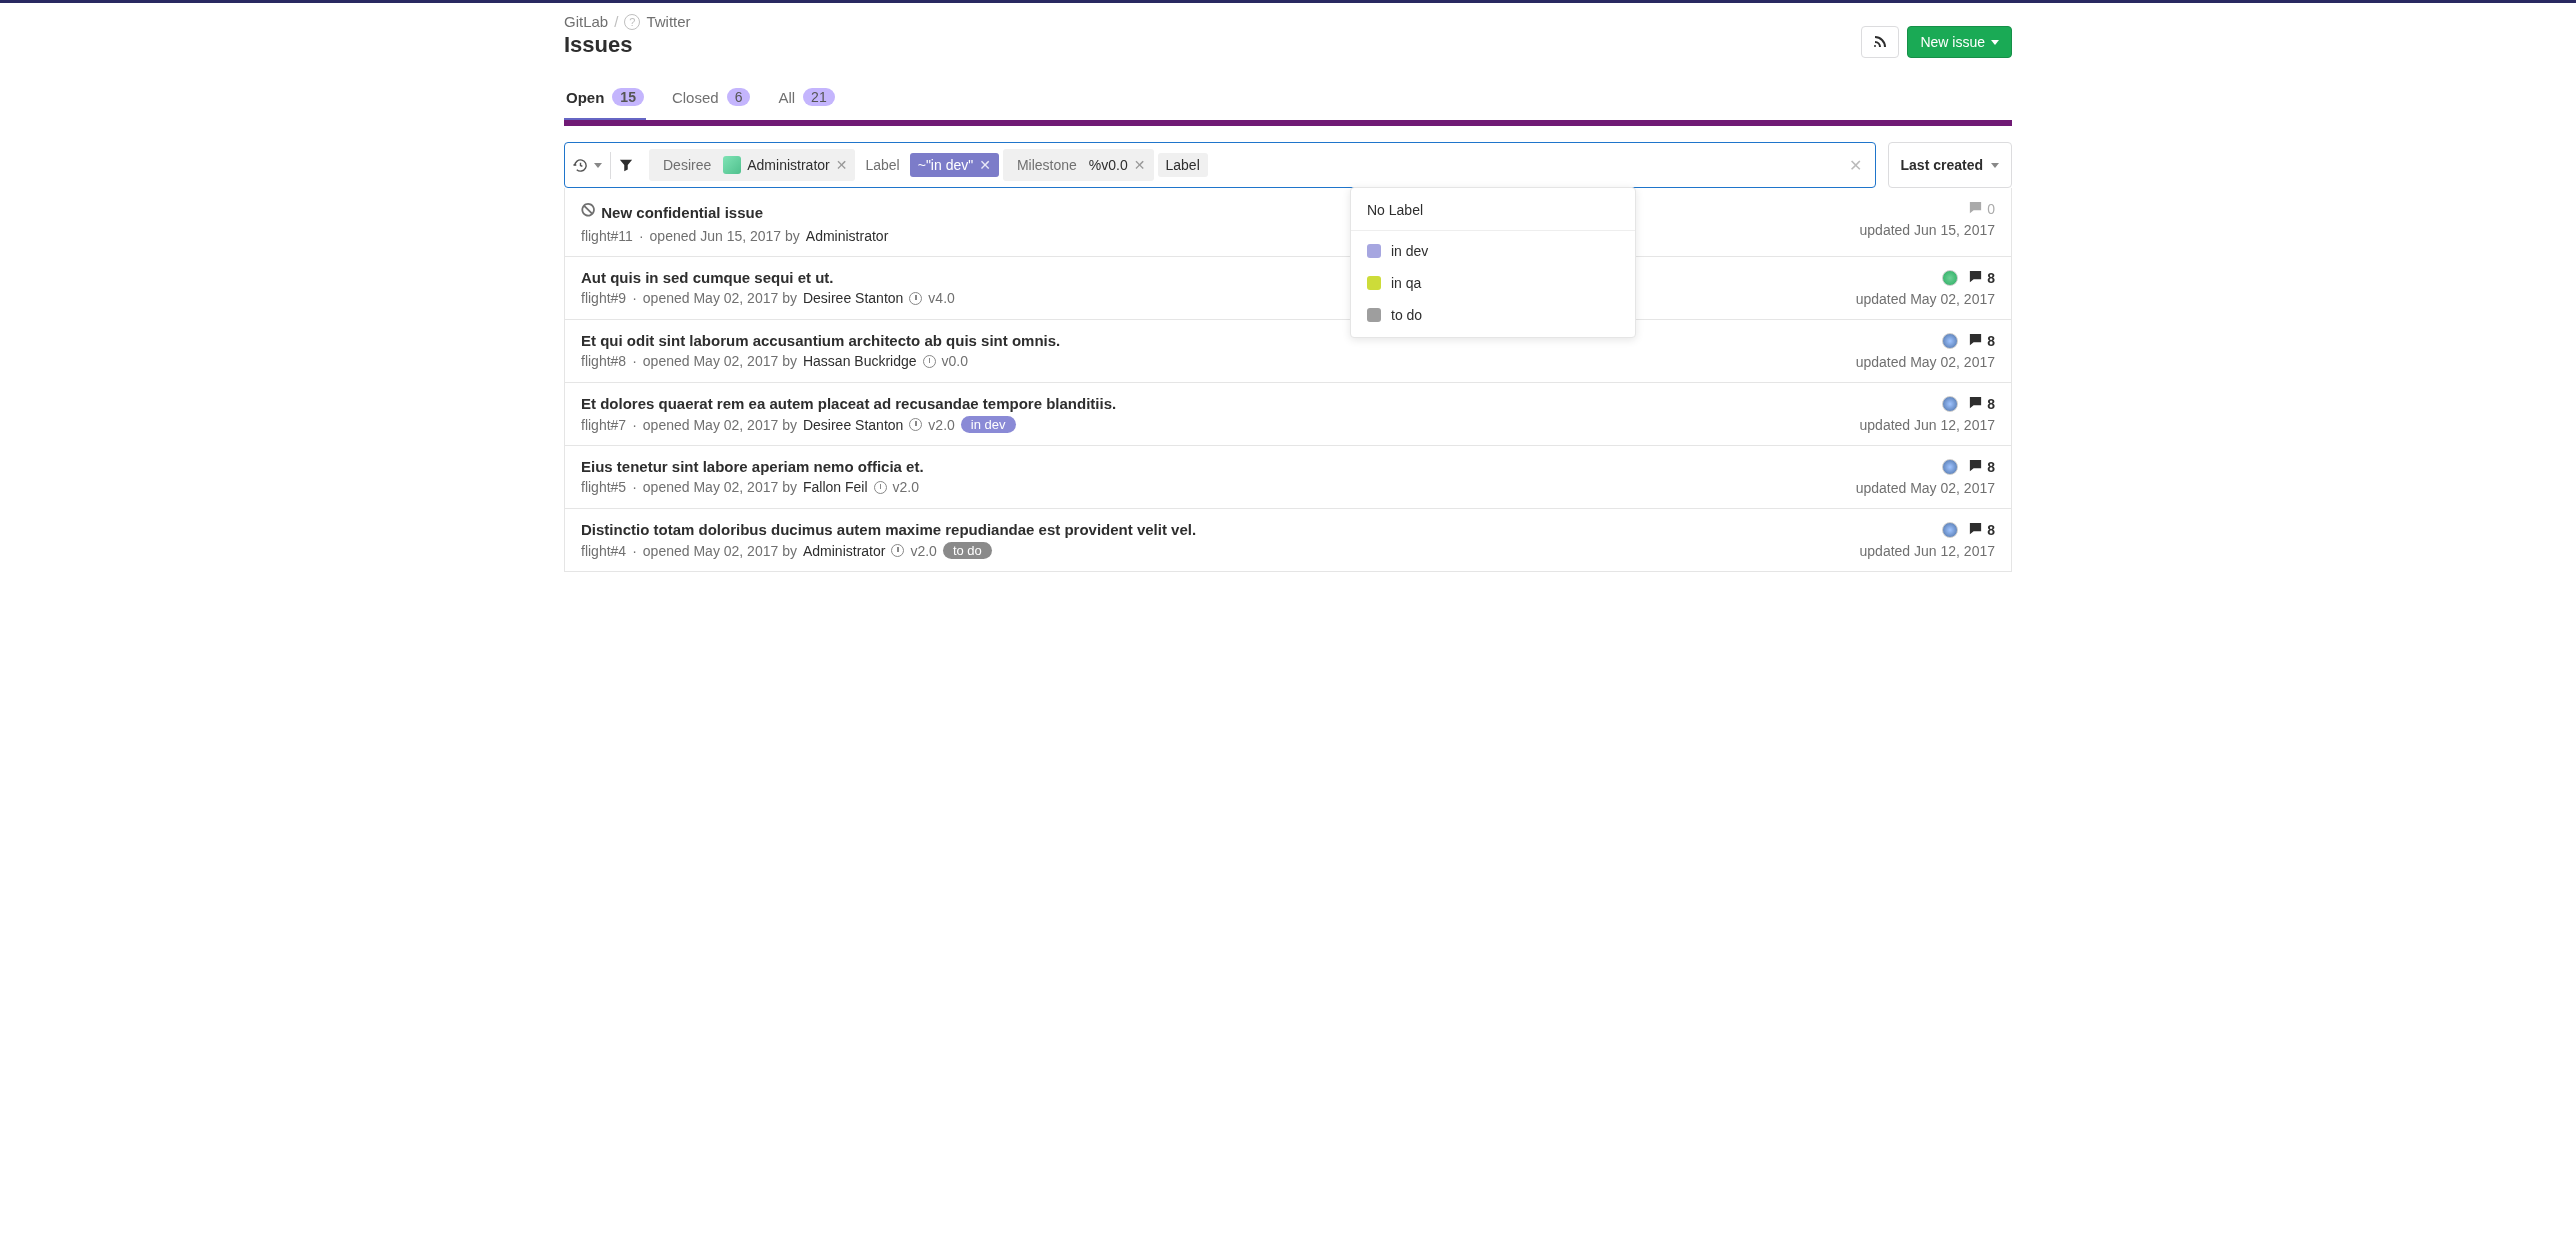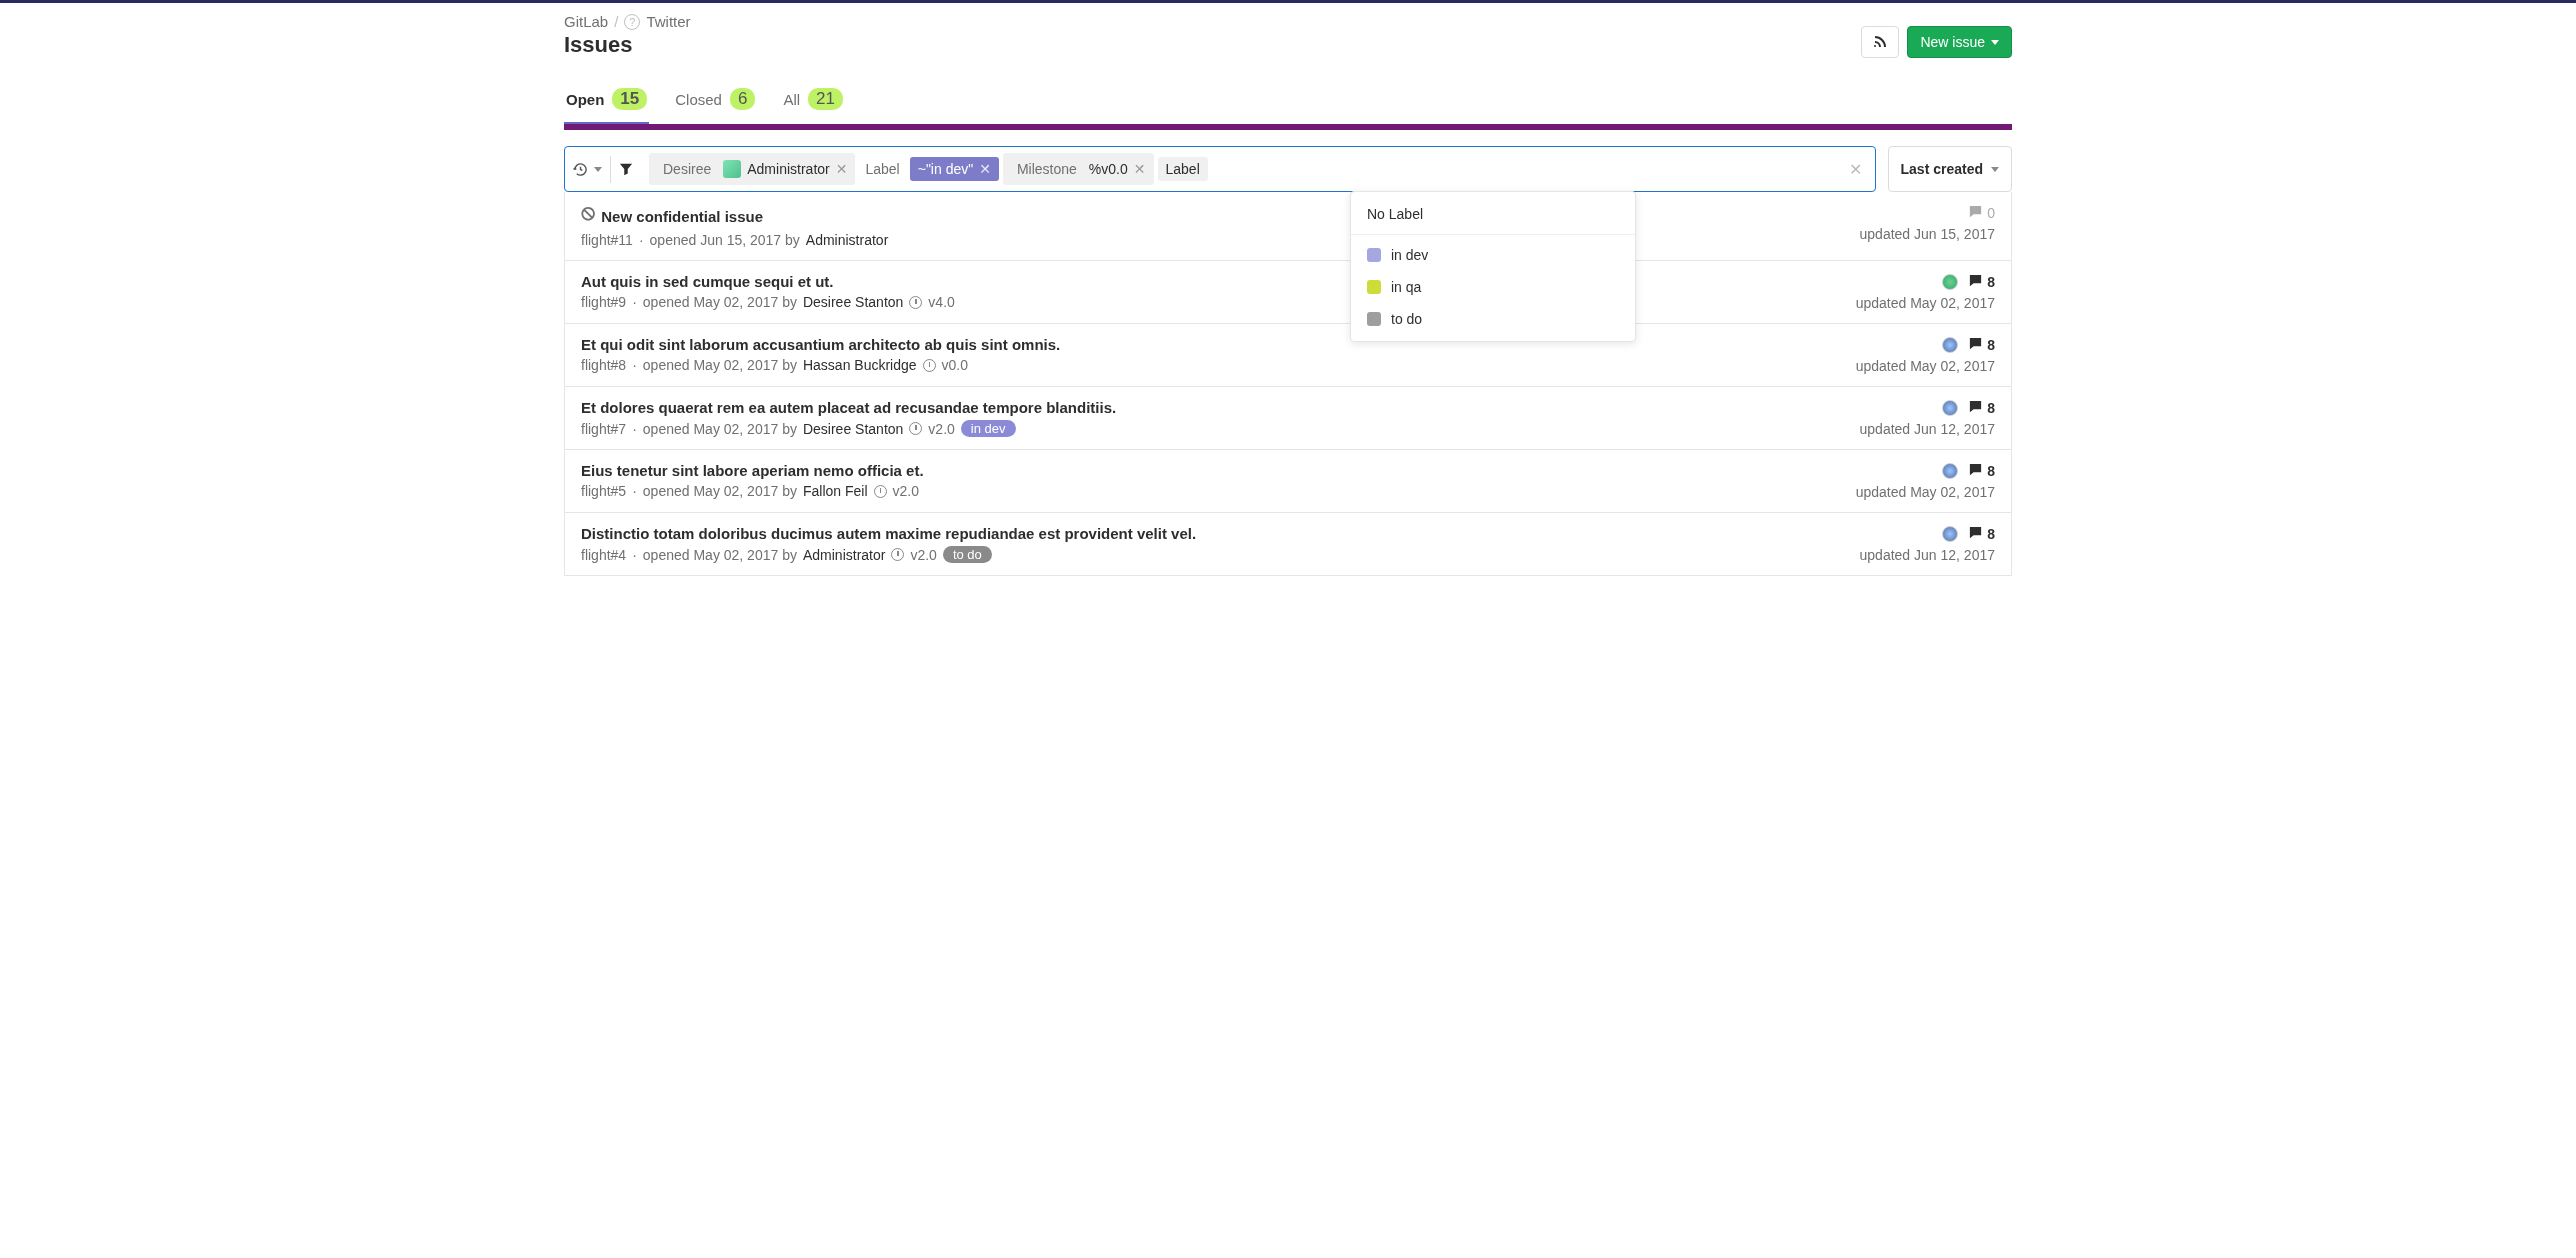--- a/index.html
+++ b/index.html
@@ -22,21 +22,21 @@
   .head-actions { display:flex; gap:8px; margin-top:13px; }
   .btn { display:inline-flex; align-items:center; gap:6px; padding:7px 12px; border:1px solid #dcdcde; border-radius:4px; background:#fff; font-size:14px; color:#2e2e2e; cursor:pointer; }
   .btn-icon { padding:7px 10px; }
   .btn-success { background:#1aaa55; border-color:#168f48; color:#fff; font-weight:500; }
   .caret { width:0; height:0; border-left:4px solid transparent; border-right:4px solid transparent; border-top:5px solid currentColor; }
 
   
   .tabs { display:flex; gap:24px; border-bottom:6px solid #701a75; margin-top:18px; }
   .tab { display:flex; align-items:center; gap:8px; padding:12px 2px; font-size:15px; color:#707070; cursor:pointer; border-bottom:2px solid transparent; }
   .tab.active { color:#2e2e2e; font-weight:600; border-bottom-color:#6666c4; }
-  .badge { background:#bef264; color:#555; border-radius:10px; padding:1px 8px; font-size:17px; }
+  .badge { background:#c4b5fd; color:#555; border-radius:10px; padding:1px 8px; font-size:14px; }
 
   
   .filter-row { display:flex; gap:12px; margin-top:16px; align-items:stretch; }
   .filter-box { flex:1; display:flex; align-items:center; border:1px solid #1f75cb; border-radius:4px; background:#fff; position:relative; }
   .filter-seg { display:flex; align-items:center; padding:6px 8px; gap:6px; }
   .filter-seg.hist { border-right:1px solid #dcdcde; }
   .token { display:inline-flex; align-items:center; gap:6px; background:#f0f0f0; border-radius:3px; padding:4px 8px; font-size:14px; color:#2e2e2e; }
   .token .x { color:#999; cursor:pointer; }
   .token.purple { background:#7c7cc9; color:#fff; }
   .token.purple .x { color:#e8e8f7; }

